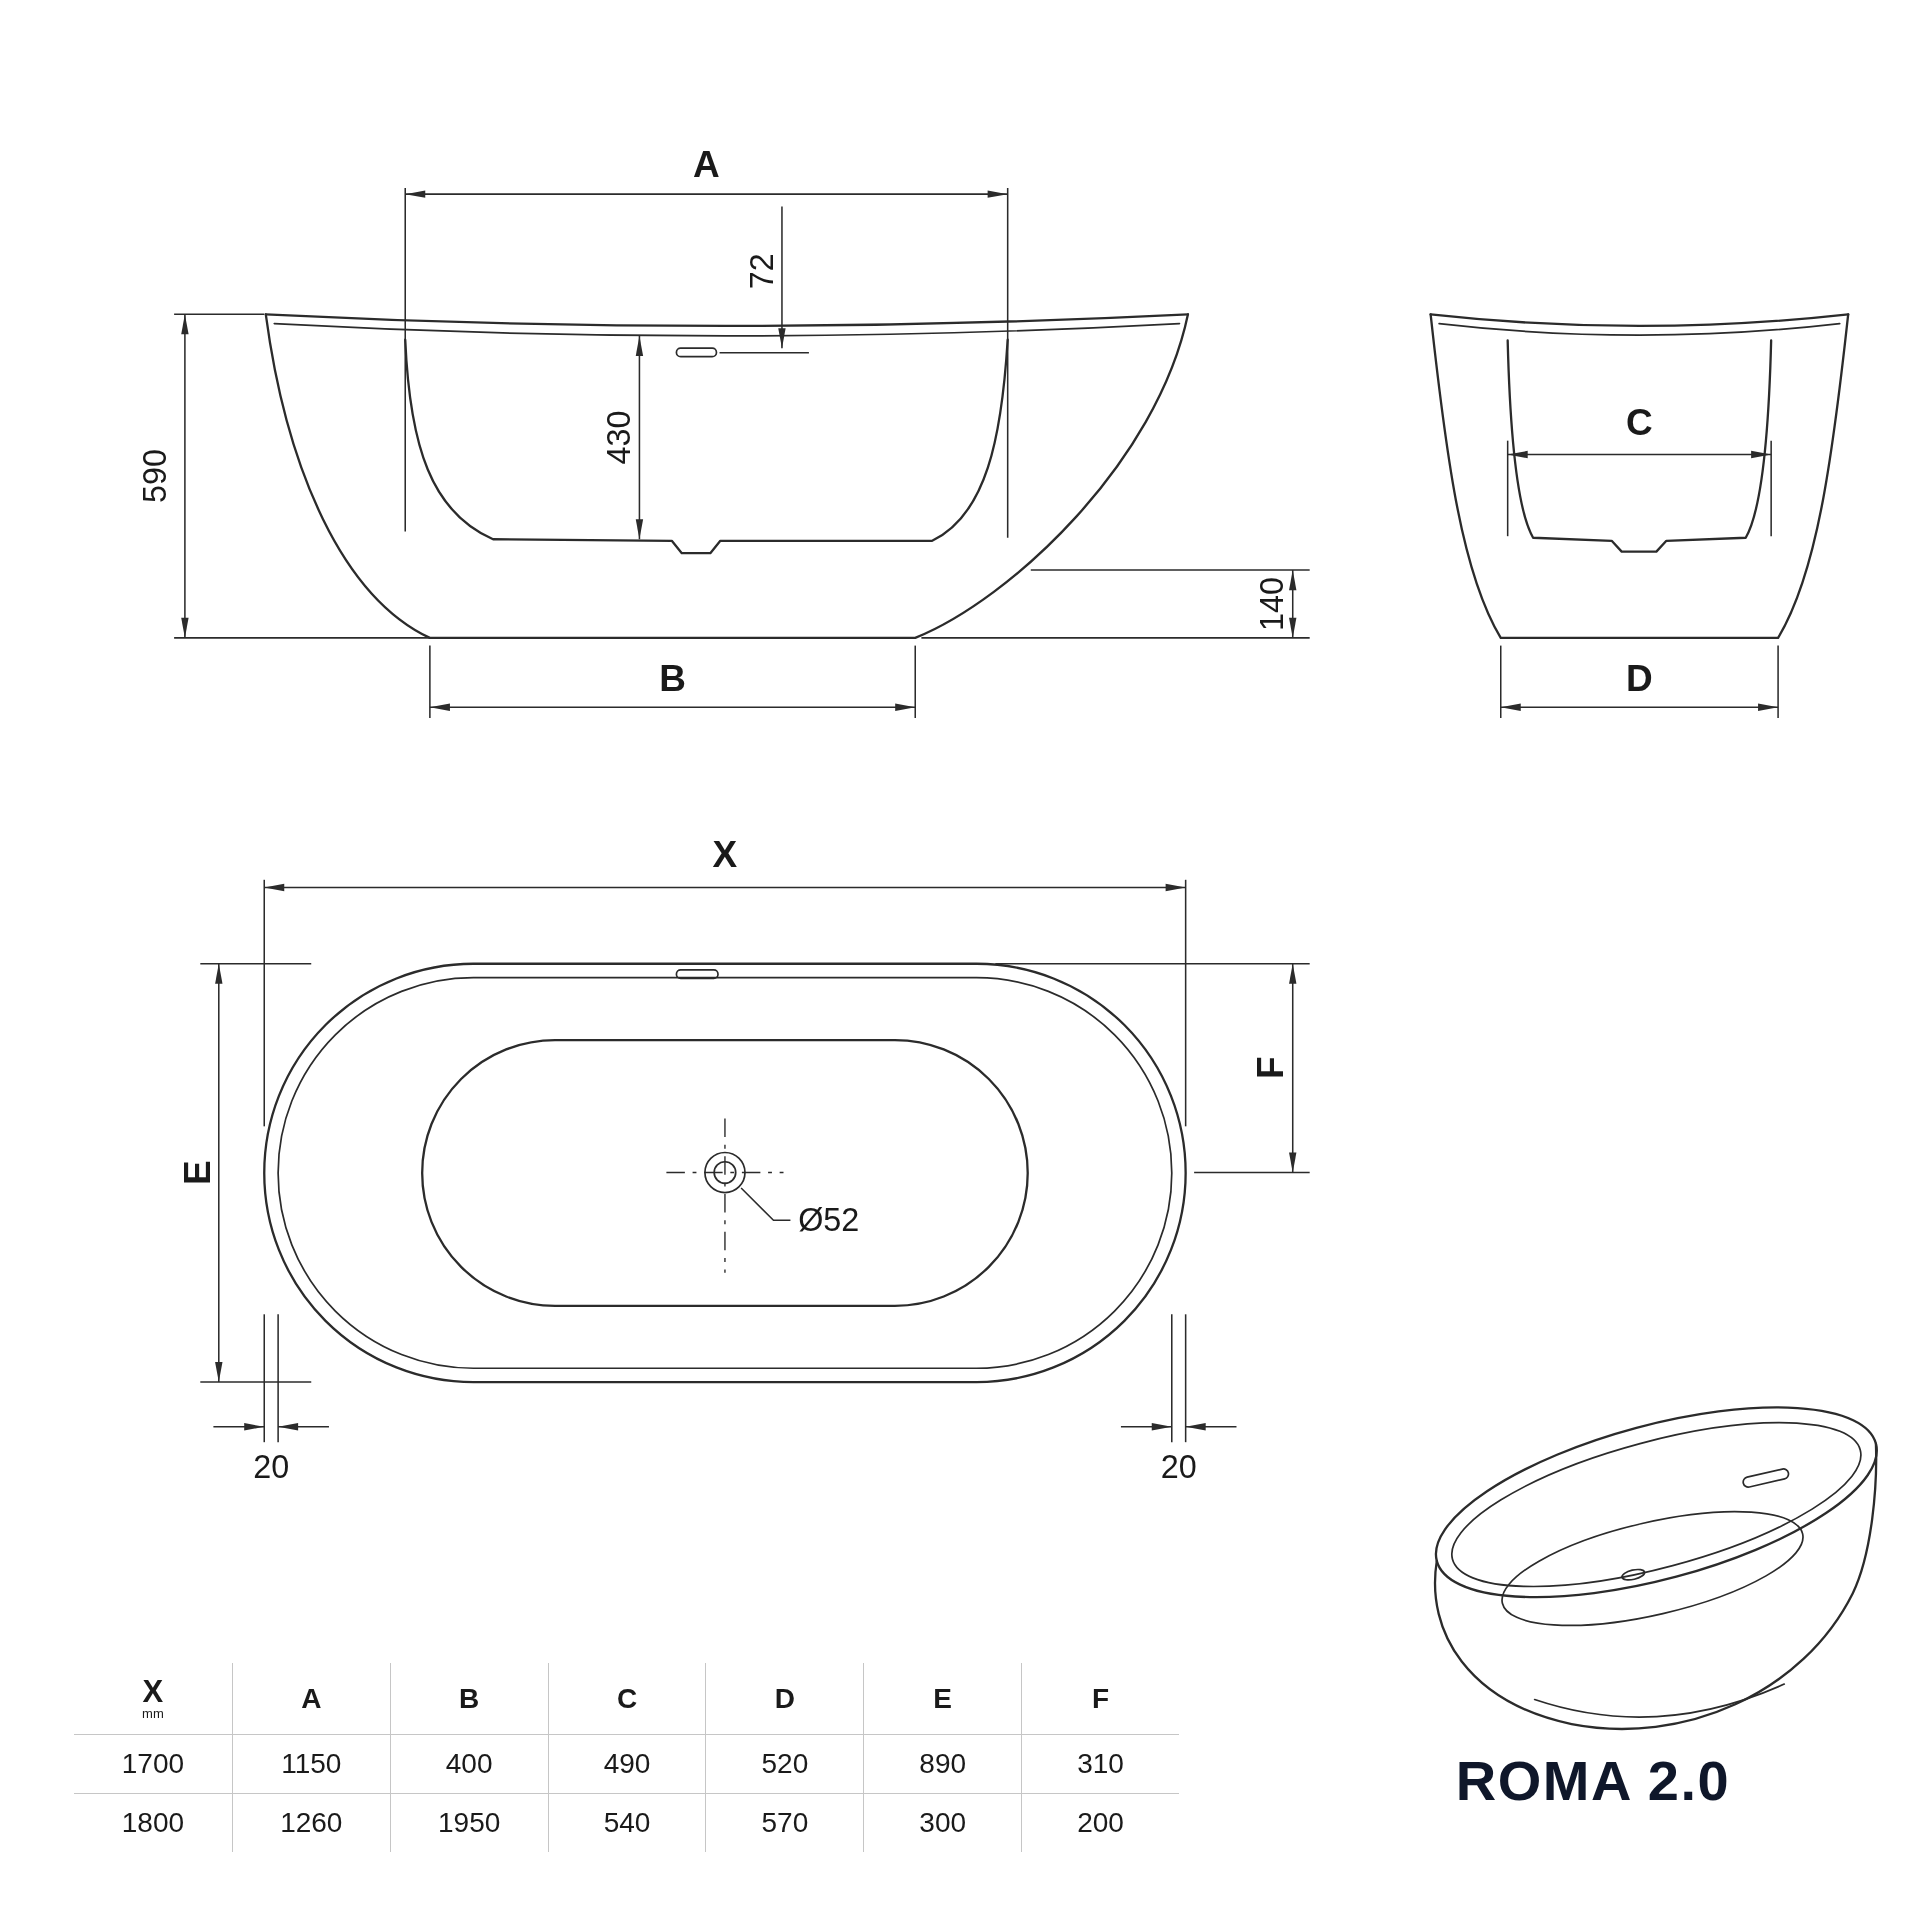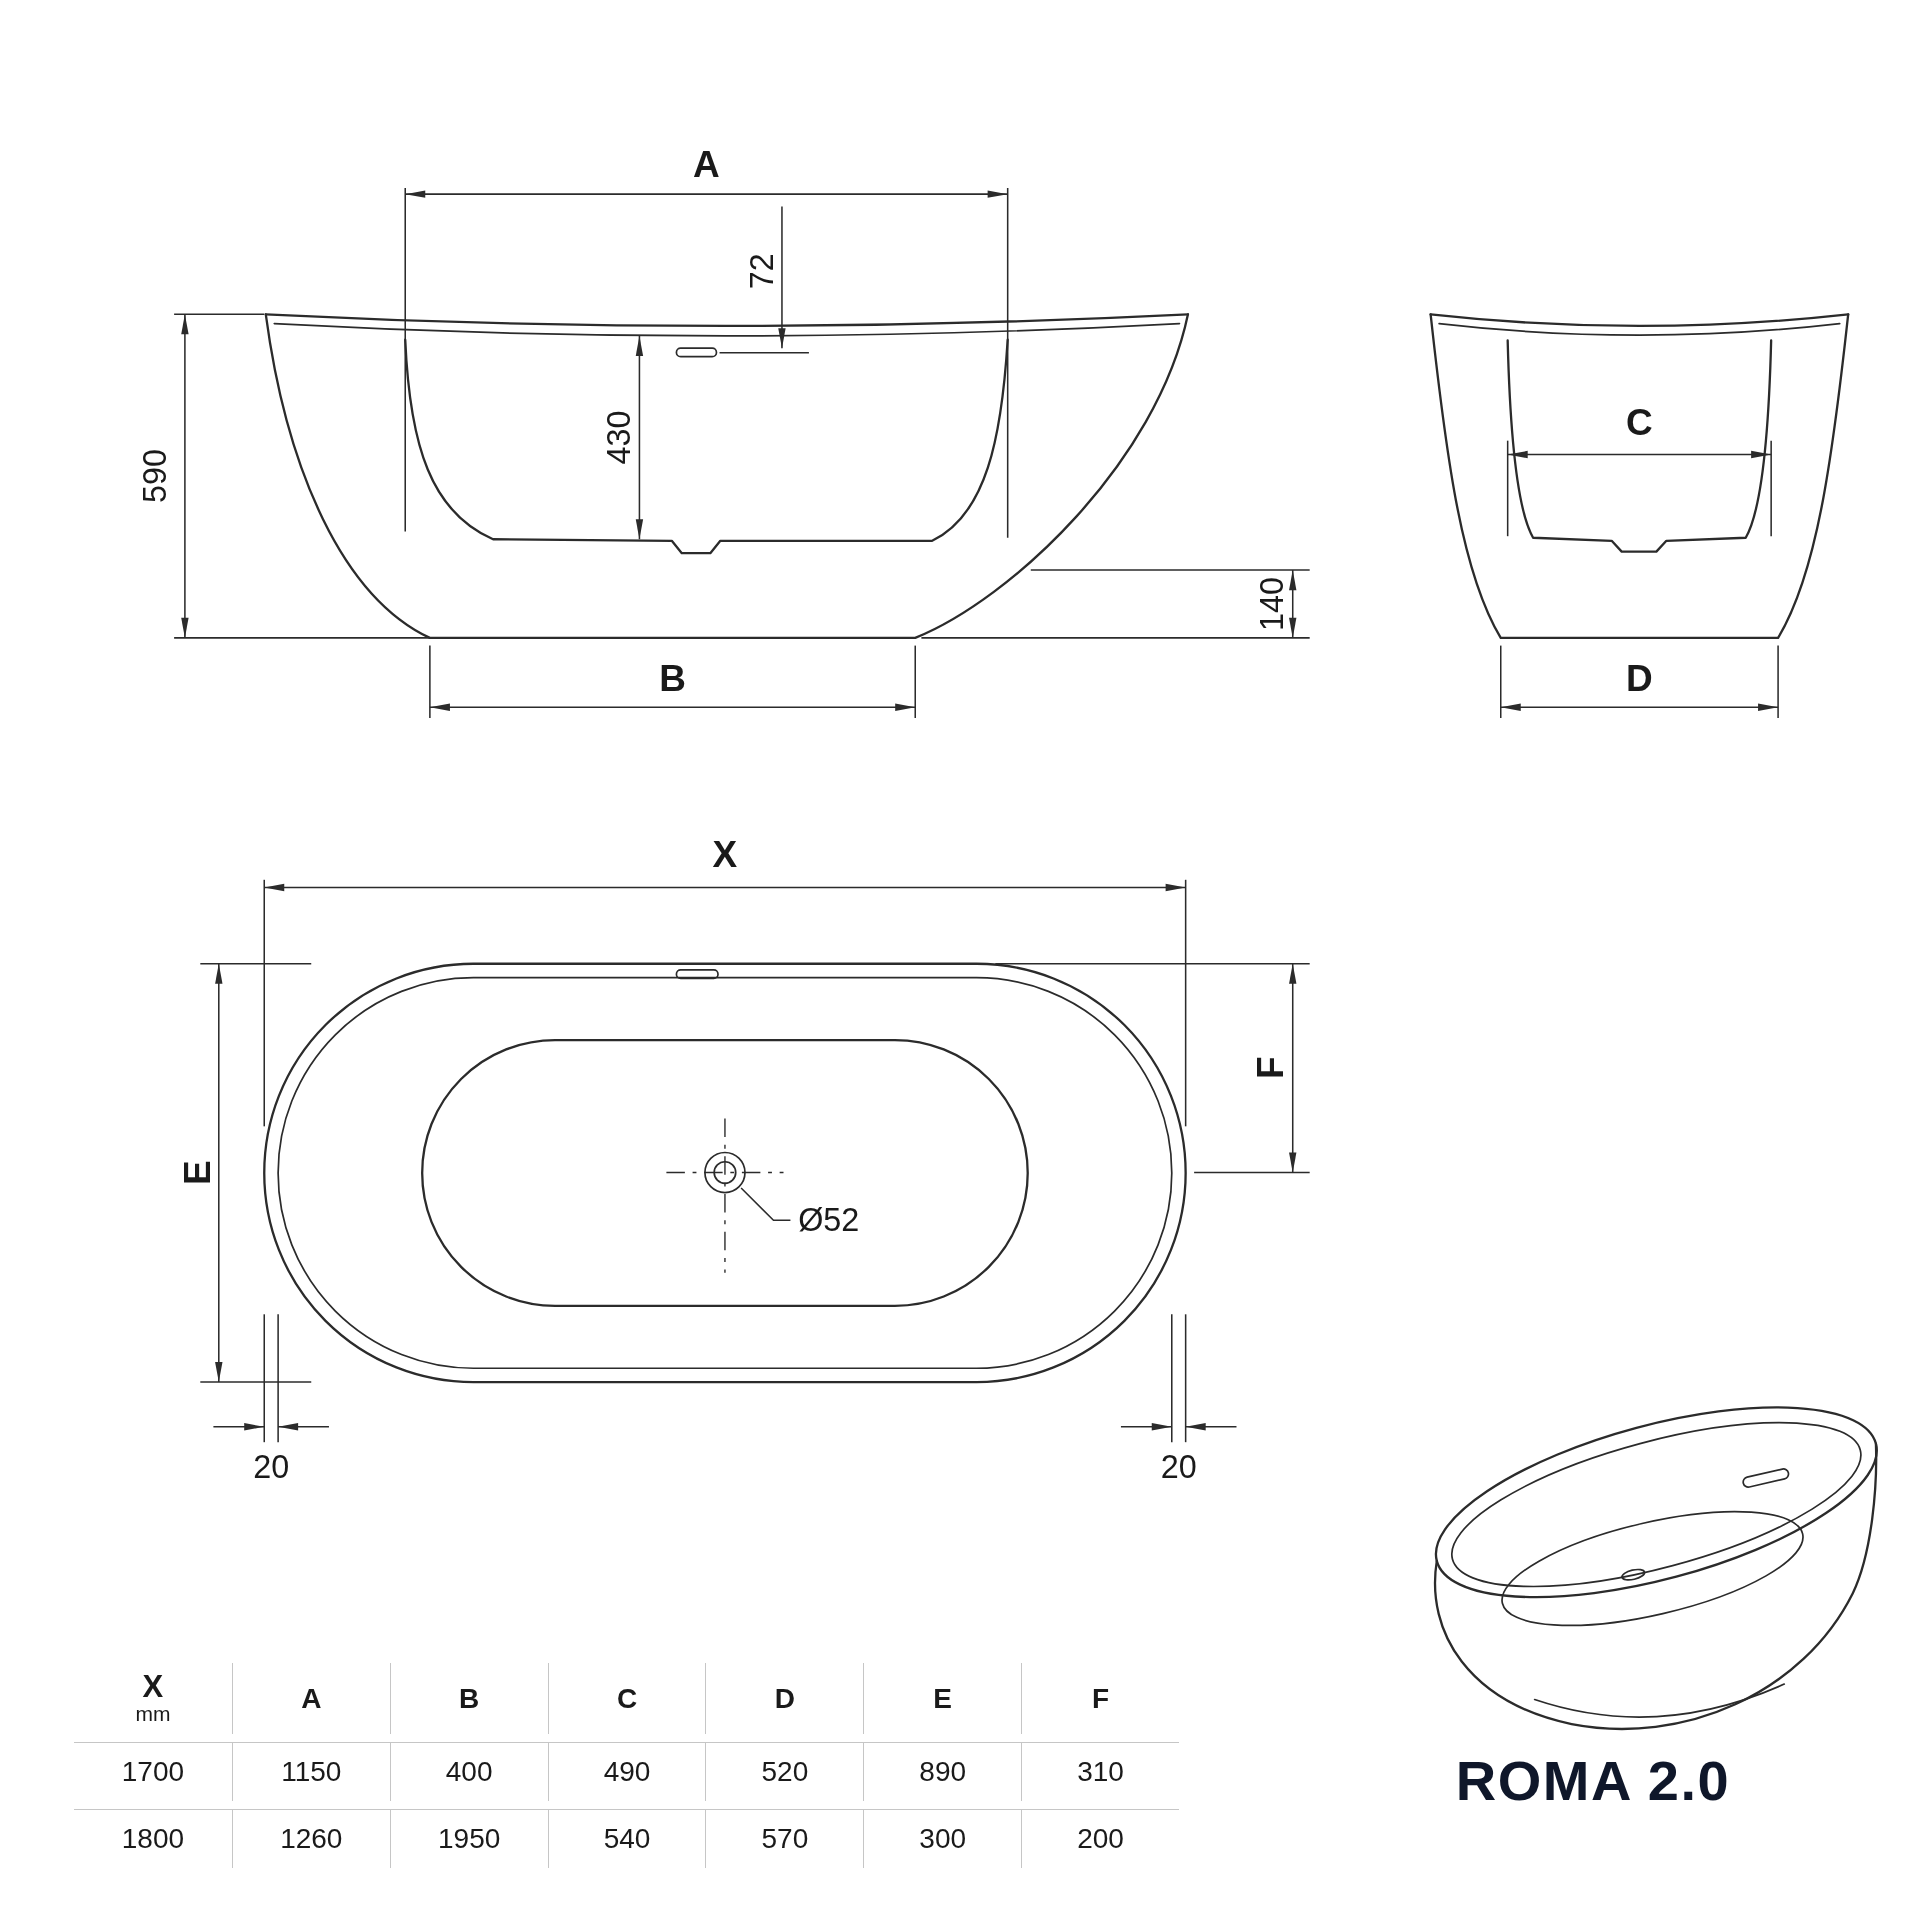--- a/index.html
+++ b/index.html
@@ -33,23 +33,23 @@
   .spec-table .hcell {
     height:71px; display:flex; flex-direction:column;
     align-items:center; justify-content:center;
     font-weight:bold; font-size:28px;
   }
   .spec-table .ncell {
     height:59px; display:flex; align-items:center; justify-content:center;
     font-size:28px;
   }
   .bl { border-left:1.5px solid #c6c6c6; }
-  .bt { border-top:1.5px solid #c6c6c6;margin-top:8px; }
+  .bt { border-top:1.5px solid #c6c6c6; }
   .xmain { font-size:31px; font-weight:bold; line-height:1; }
-  .xunit { font-size:21px; font-weight:normal; line-height:1.1; }
+  .xunit { font-size:13px; font-weight:normal; line-height:1.1; }
 
   .product-title {
     position:absolute; left:1354px; top:1748px; width:478px;
     text-align:center; font-size:56px; font-weight:700;
     letter-spacing:1.5px; color:#0f172a; white-space:nowrap;
   }
 </style>
 </head>
 <body>
 

